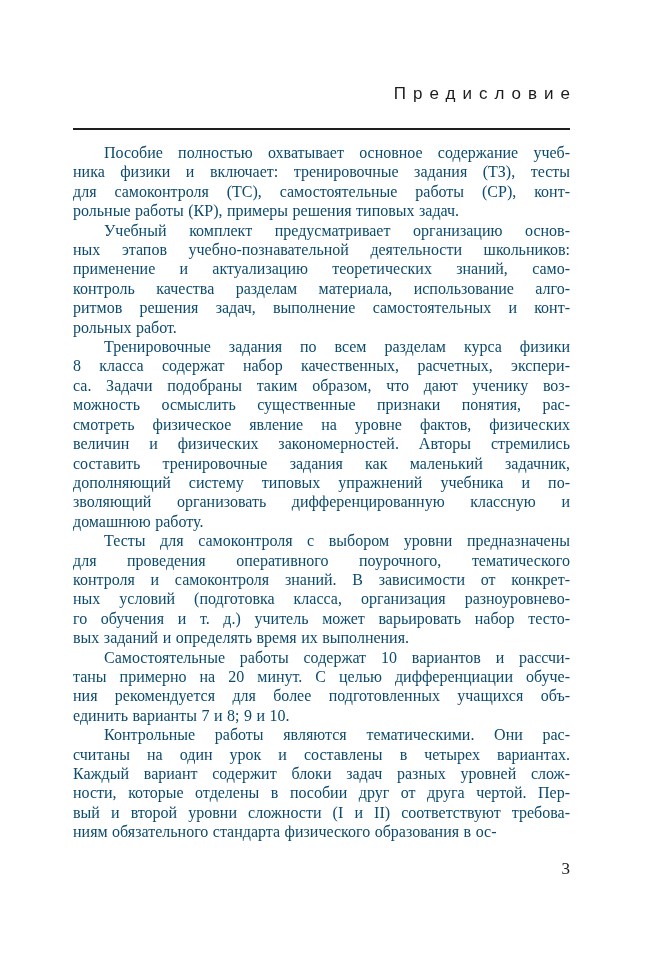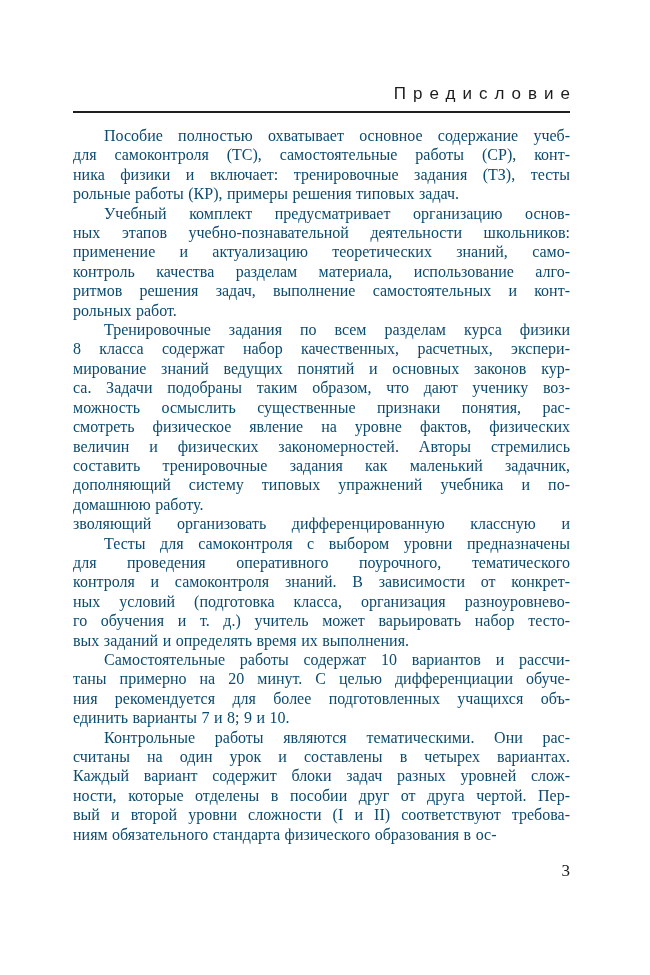--- a/index.html
+++ b/index.html
@@ -21,21 +21,21 @@
   }
 
   
   .running-head {
     text-align: right;
     font-family: "Liberation Sans", sans-serif;
     font-size: 17px;
     font-weight: 400;
     letter-spacing: 7px;
     color: #1c1c1c;
-    padding-bottom: 7px;
+    padding-bottom: 24px;
     border-bottom: 2px solid #1e1e1e;
     white-space: nowrap;
   }
   .running-head .head-text {
     margin-right: -7px; 
   }
 
   
   .preface-body {
     margin-top: 13px;
@@ -70,44 +70,43 @@
 
 <div class="page">
 
   <div class="running-head">
     <span class="head-text">Предисловие</span>
   </div>
 
   <div class="preface-body">
       <div class="paragraph">
         <div class="line first">Пособие полностью охватывает основное содержание учеб-</div>
+        <div class="line">ника физики и включает: тренировочные задания (ТЗ), тесты</div>
         <div class="line">для самоконтроля (ТС), самостоятельные работы (СР), конт-</div>
-        <div class="line">ника физики и включает: тренировочные задания (ТЗ), тесты</div>
         <div class="line last">рольные работы (КР), примеры решения типовых задач.</div>
       </div>
       <div class="paragraph">
         <div class="line first">Учебный комплект предусматривает организацию основ-</div>
         <div class="line">ных этапов учебно-познавательной деятельности школьников:</div>
         <div class="line">применение и актуализацию теоретических знаний, само-</div>
         <div class="line">контроль качества разделам материала, использование алго-</div>
         <div class="line">ритмов решения задач, выполнение самостоятельных и конт-</div>
         <div class="line last">рольных работ.</div>
       </div>
       <div class="paragraph">
         <div class="line first">Тренировочные задания по всем разделам курса физики</div>
         <div class="line">8 класса содержат набор качественных, расчетных, экспери-</div>
-        <div class="line">мирование знаний ведущих понятий и основных законов кур-</div>
         <div class="line">са. Задачи подобраны таким образом, что дают ученику воз-</div>
         <div class="line">можность осмыслить существенные признаки понятия, рас-</div>
         <div class="line">смотреть физическое явление на уровне фактов, физических</div>
         <div class="line">величин и физических закономерностей. Авторы стремились</div>
         <div class="line">составить тренировочные задания как маленький задачник,</div>
         <div class="line">дополняющий систему типовых упражнений учебника и по-</div>
+        <div class="line">зволяющий организовать дифференцированную классную и</div>
         <div class="line last">домашнюю работу.</div>
-        <div class="line">зволяющий организовать дифференцированную классную и</div>
       </div>
       <div class="paragraph">
         <div class="line first">Тесты для самоконтроля с выбором уровни предназначены</div>
         <div class="line">для проведения оперативного поурочного, тематического</div>
         <div class="line">контроля и самоконтроля знаний. В зависимости от конкрет-</div>
         <div class="line">ных условий (подготовка класса, организация разноуровнево-</div>
         <div class="line">го обучения и т. д.) учитель может варьировать набор тесто-</div>
         <div class="line last">вых заданий и определять время их выполнения.</div>
       </div>
       <div class="paragraph">

